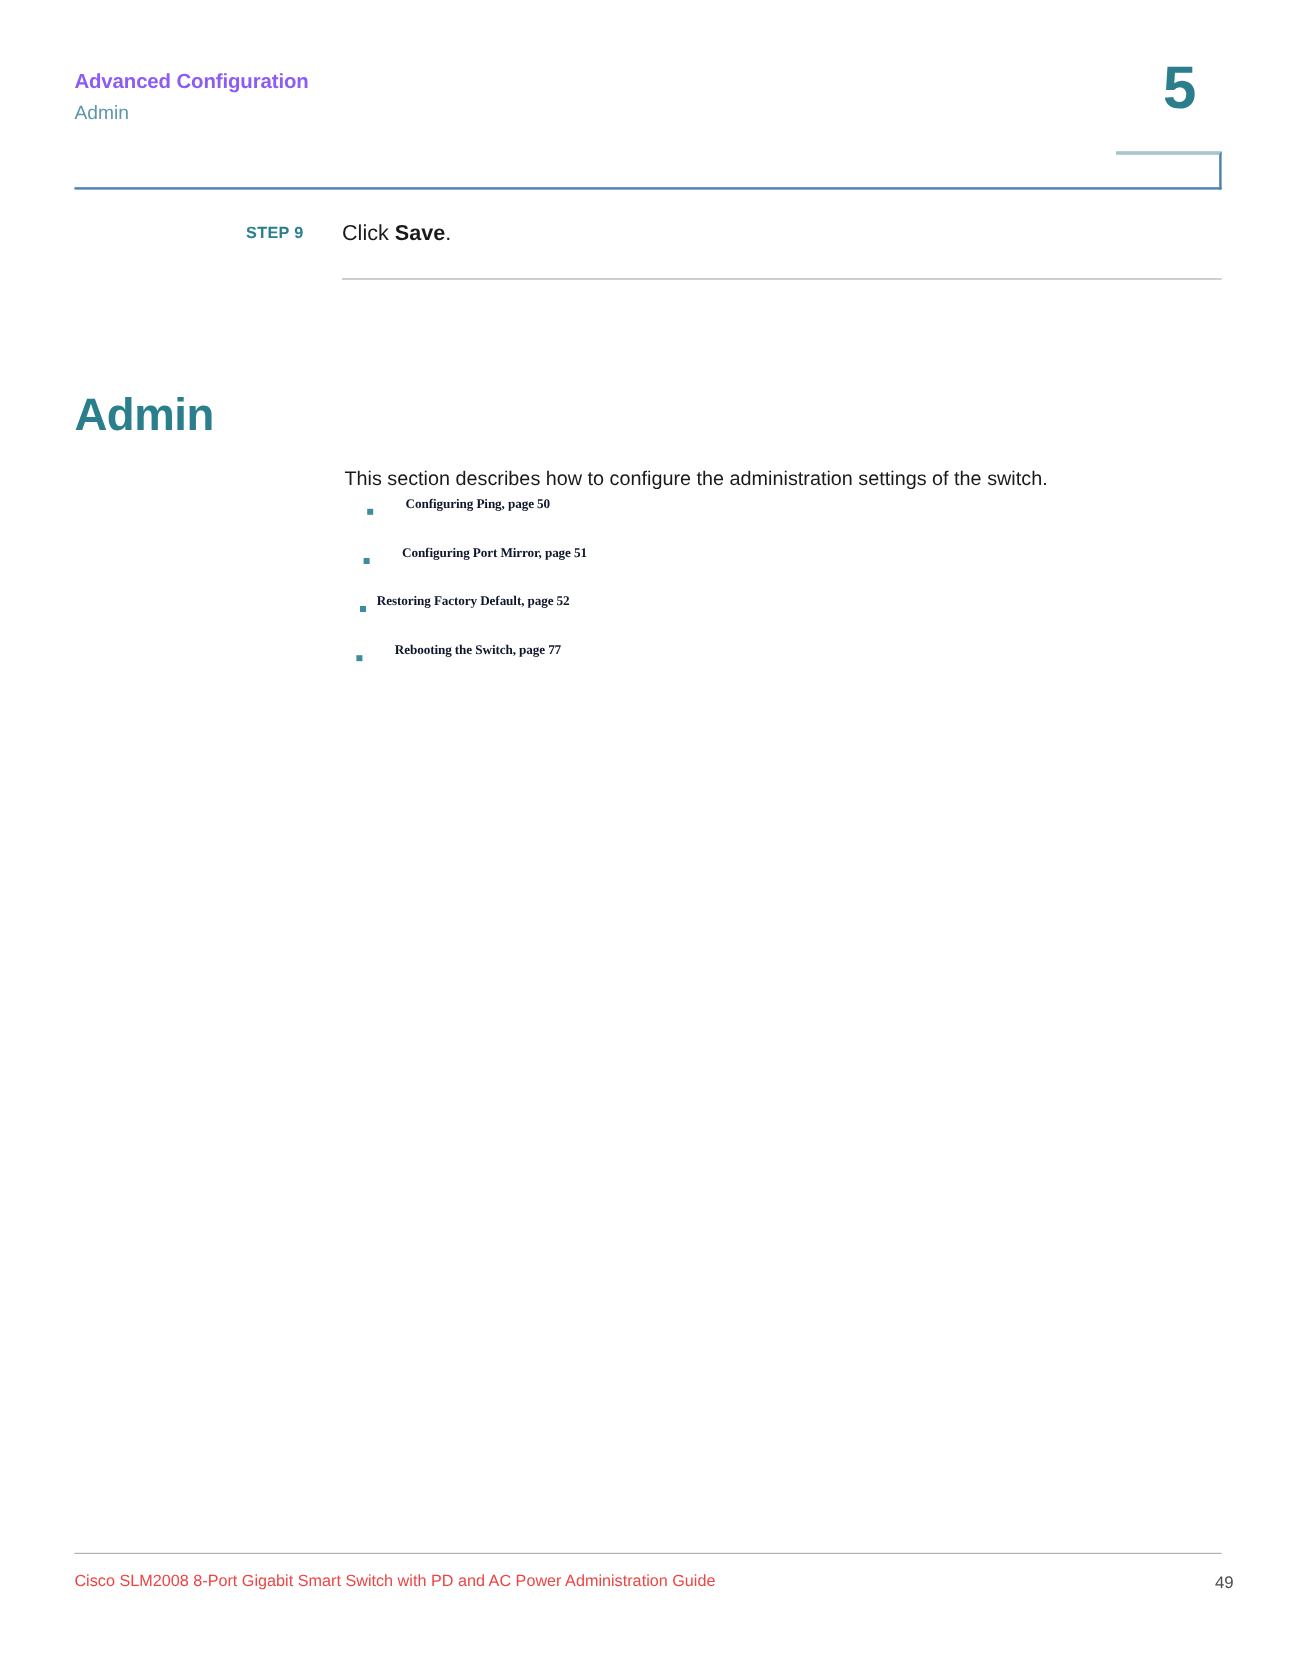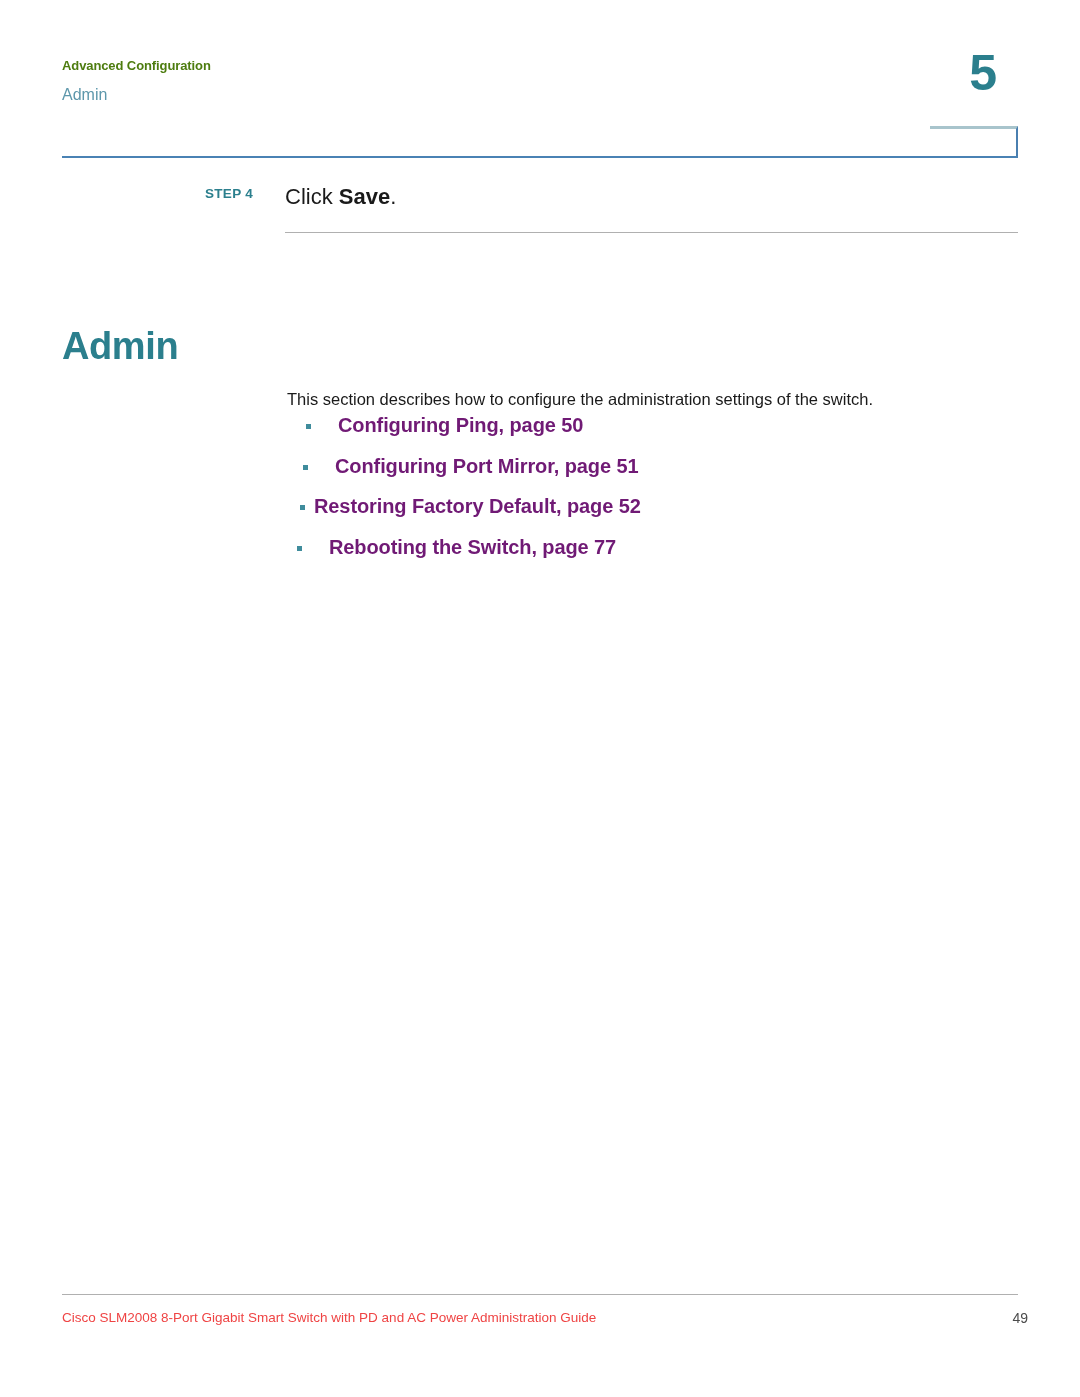--- a/index.html
+++ b/index.html
@@ -28,24 +28,24 @@
     position: absolute;
     left: 62px;
     top: 52px;
     width: 956px;
     height: 110px;
   }
   .header-chapter-title {
     position: absolute;
     left: 0;
     top: 6px;
-    font-size: 13px;
+    font-size: 17px;
     font-weight: bold;
     letter-spacing: -0.1px;
-    color: #4d7c0f;
+    color: #8b5cf6;
   }
   .header-section-title {
     position: absolute;
     left: 0;
     top: 34px;
     font-size: 16px;
     font-weight: normal;
     color: #5d97ab;
   }
   .chapter-number {
@@ -97,21 +97,21 @@
     top: 2px;
     font-size: 13.5px;
     font-weight: bold;
     letter-spacing: 0.3px;
     color: #2b7f8d;
   }
   .step-text {
     position: absolute;
     left: 80px;
     top: 0;
-    font-size: 22px;
+    font-size: 18px;
     color: #1a1a1a;
   }
   .step-text b { font-weight: bold; }
   .step-rule {
     position: absolute;
     left: 285px;
     top: 232px;
     width: 733px;
     height: 1px;
     background: #b0b0b0;
@@ -145,25 +145,26 @@
     left: 287px;
     top: 414px;
     width: 740px;
     list-style: none;
     margin: 0;
     padding: 0;
   }
   .xref-item {
     position: relative;
     height: 40.5px;
-    font-size: 20px;
-    font-weight: bold;
-    color: #701a75;
+    font-size: 11px;
+    font-weight: bold;
+    color: #0f172a;
     letter-spacing: -0.1px;
     white-space: nowrap;
+    font-family: Liberation Serif, serif;
   }
   .xref-bullet {
     position: absolute;
     top: 10px;
     width: 5px;
     height: 5px;
     background: #3f8c9c;
   }
   .xref-label {
     position: absolute;
@@ -203,21 +204,21 @@
   <div class="header">
     <div class="header-chapter-title">Advanced Configuration</div>
     <div class="header-section-title">Admin</div>
     <div class="chapter-number">5</div>
     <div class="header-box"></div>
     <div class="header-rule"></div>
   </div>
 
   <div class="step-block">
     <div class="step-row">
-      <span class="step-label">STEP 4</span>
+      <span class="step-label">STEP 9</span>
       <span class="step-text"><span>Click </span><b>Save</b><span>.</span></span>
     </div>
   </div>
   <div class="step-rule"></div>
 
   <h1 class="section-heading">Admin</h1>
 
   <p class="intro-paragraph">This section describes how to configure the administration settings of the switch.</p>
 
   <ul class="xref-list" id="xref-list">

